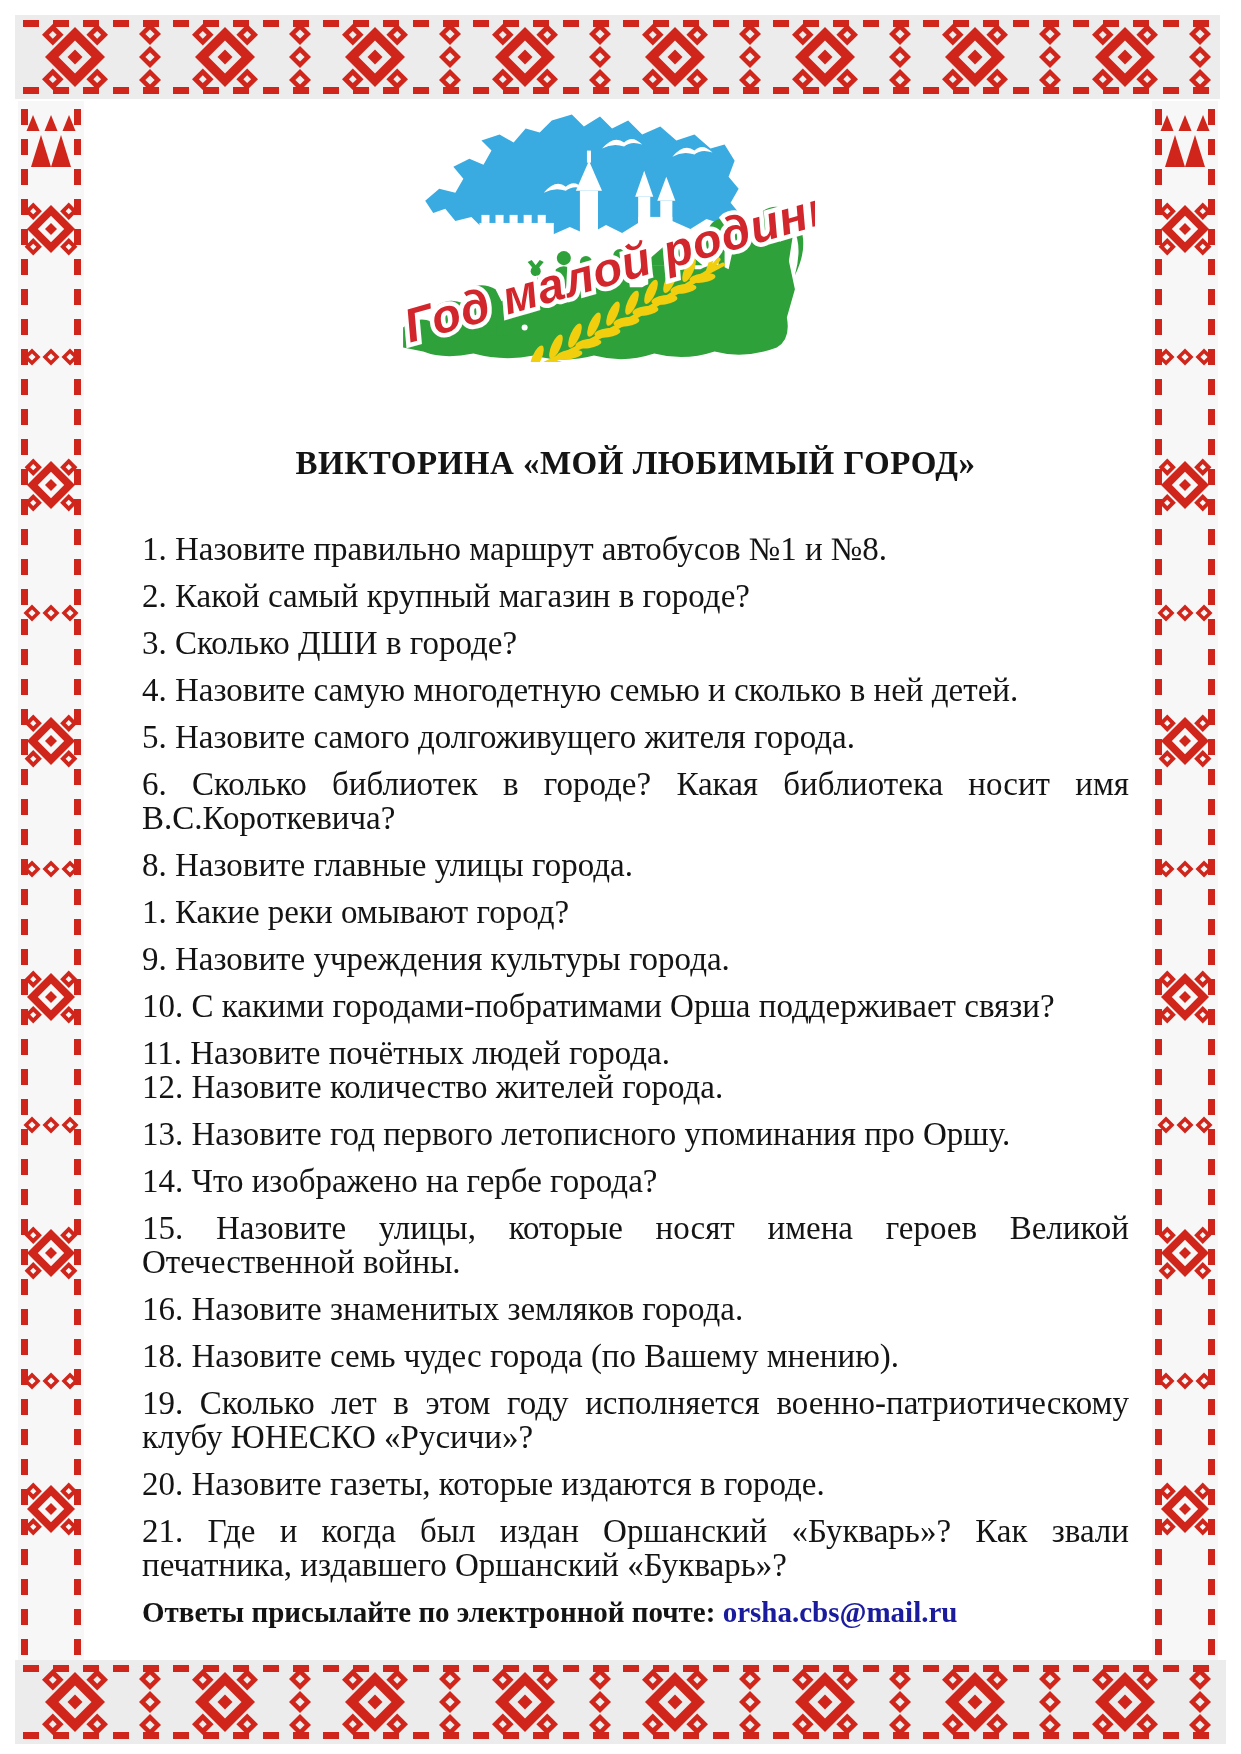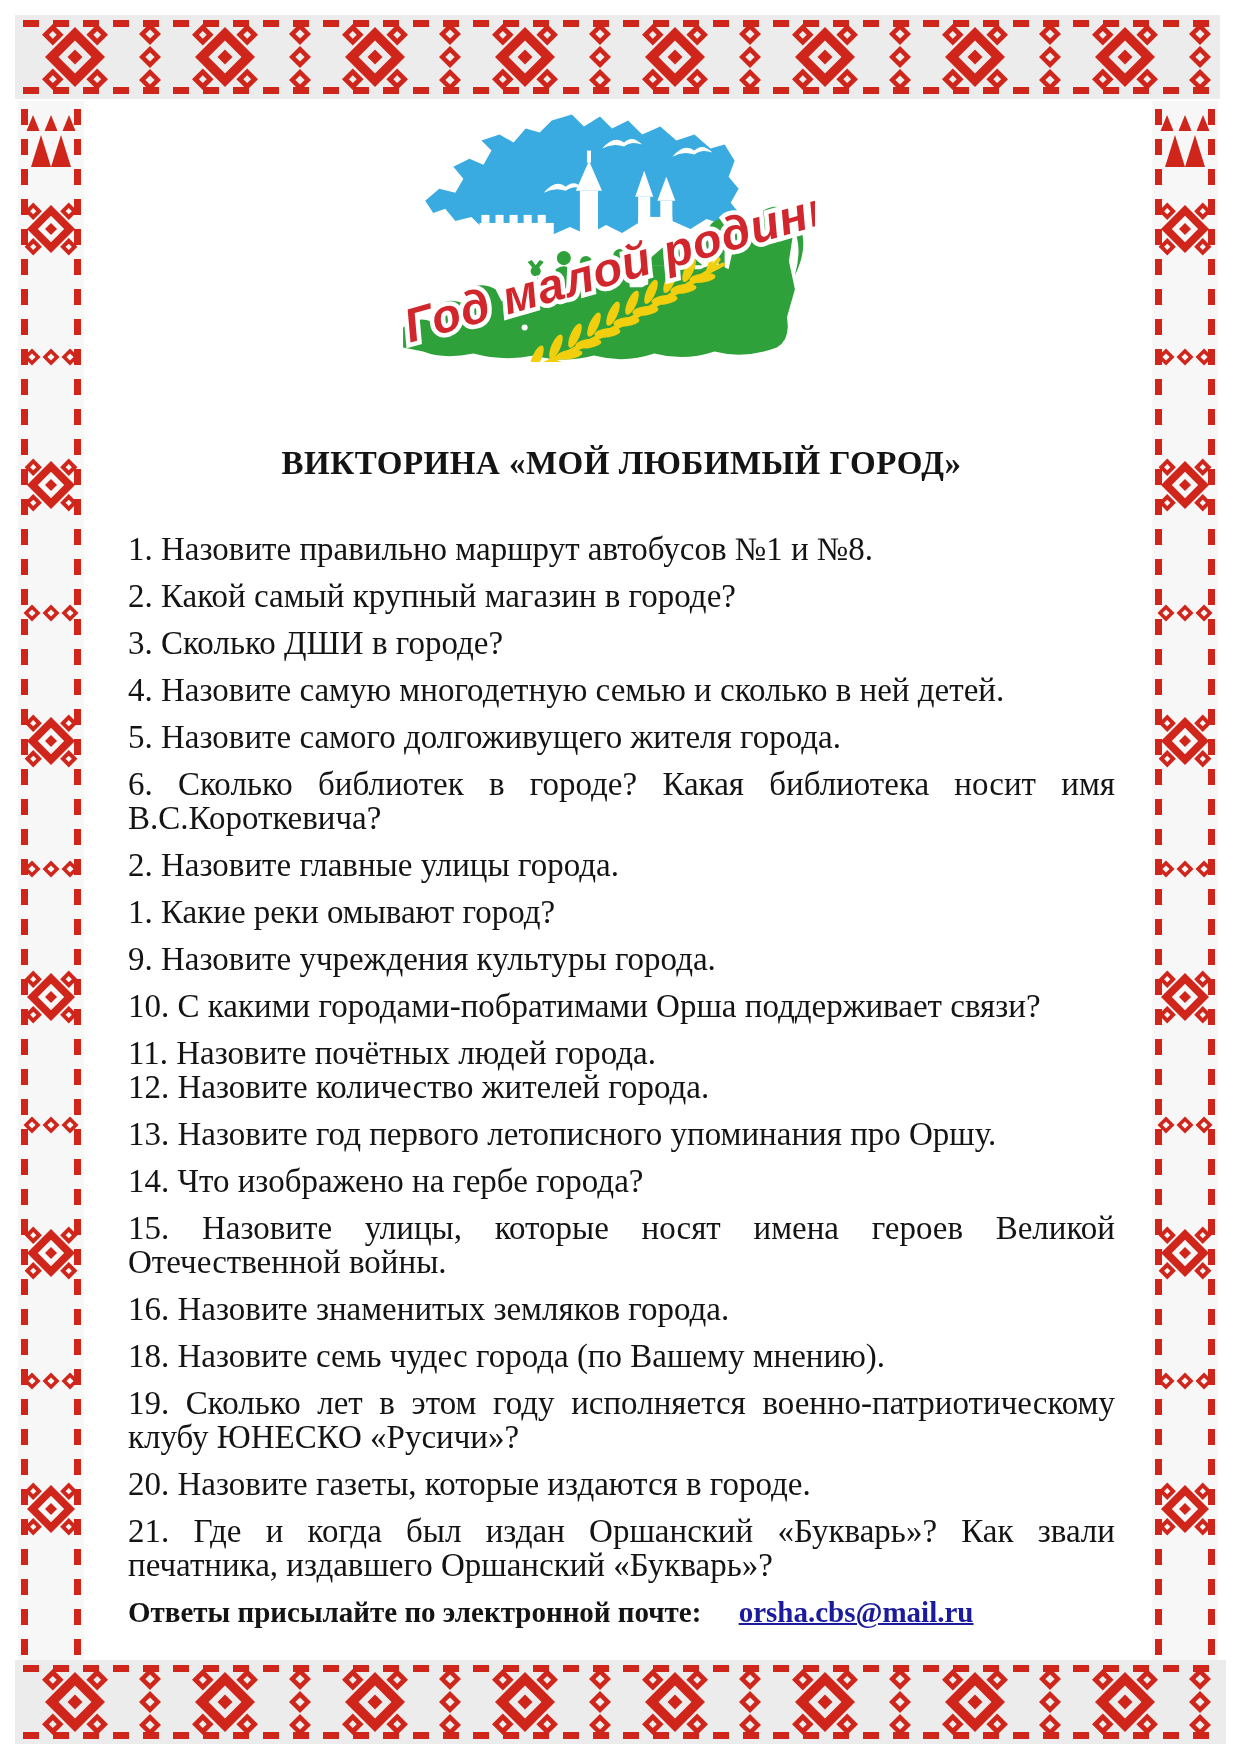--- a/index.html
+++ b/index.html
@@ -3,38 +3,37 @@
 <meta charset="utf-8">
 <title>Викторина «Мой любимый город»</title>
 <style>
   html,body{margin:0;padding:0;background:#ffffff;}
   .page{
     position:relative; width:1241px; height:1754px; background:#ffffff;
     overflow:hidden; font-family:"Liberation Serif", serif; color:#141414;
   }
   .band{position:absolute;}
   .content{
-    position:absolute; left:128px; top:445px; width:987px;
+    position:absolute; left:142px; top:445px; width:987px;
   }
   .title{
     font-size:33px; font-weight:bold; text-align:center; margin:0 0 50px 0;
     letter-spacing:0.5px;
   }
   .q{
     font-size:33px; line-height:34px; margin:0 0 13px 0;
     text-align:justify;
   }
   .q.tight{ margin-bottom:0; }
   .footer-line{
     font-size:29px; line-height:34px; font-weight:bold; margin:4px 0 0 0;
   }
   .email{
-    color:#1b1b9e; text-decoration:underline; text-decoration-thickness:2px;
+    color:#1b1b9e; text-decoration-thickness:2px;
     cursor:pointer;
-    margin-left:30px;
   }
   .logo-wrap{ position:absolute; left:383px; top:110px; width:432px; height:252px; }
 </style>
 </head>
 <body>
 
 <div class="page">
 
   <svg id="band-top" class="band" style="left:15px; top:15px;" width="1205" height="84">
       <rect x="0" y="0" width="1205" height="84" fill="#ececec"></rect>
@@ -1008,21 +1007,21 @@
 
   <div class="content">
     <h1 class="title">ВИКТОРИНА «МОЙ ЛЮБИМЫЙ ГОРОД»</h1>
     <div>
         <p class="q">1. Назовите правильно маршрут автобусов №1 и №8.</p>
         <p class="q">2. Какой самый крупный магазин в городе?</p>
         <p class="q">3. Сколько ДШИ в городе?</p>
         <p class="q">4. Назовите самую многодетную семью и сколько в ней детей.</p>
         <p class="q">5. Назовите самого долгоживущего жителя города.</p>
         <p class="q">6. Сколько библиотек в городе? Какая библиотека носит имя В.С.Короткевича?</p>
-        <p class="q">2. Назовите главные улицы города.</p>
+        <p class="q">8. Назовите главные улицы города.</p>
         <p class="q">1. Какие реки омывают город?</p>
         <p class="q">9. Назовите учреждения культуры города.</p>
         <p class="q">10. С какими городами-побратимами Орша поддерживает связи?</p>
         <p class="q tight">11. Назовите почётных людей города.</p>
         <p class="q">12. Назовите количество жителей города.</p>
         <p class="q">13. Назовите год первого летописного упоминания про Оршу.</p>
         <p class="q">14. Что изображено на гербе города?</p>
         <p class="q">15. Назовите улицы, которые носят имена героев Великой Отечественной войны.</p>
         <p class="q">16. Назовите знаменитых земляков города.</p>
         <p class="q">18. Назовите семь чудес города (по Вашему мнению).</p>

